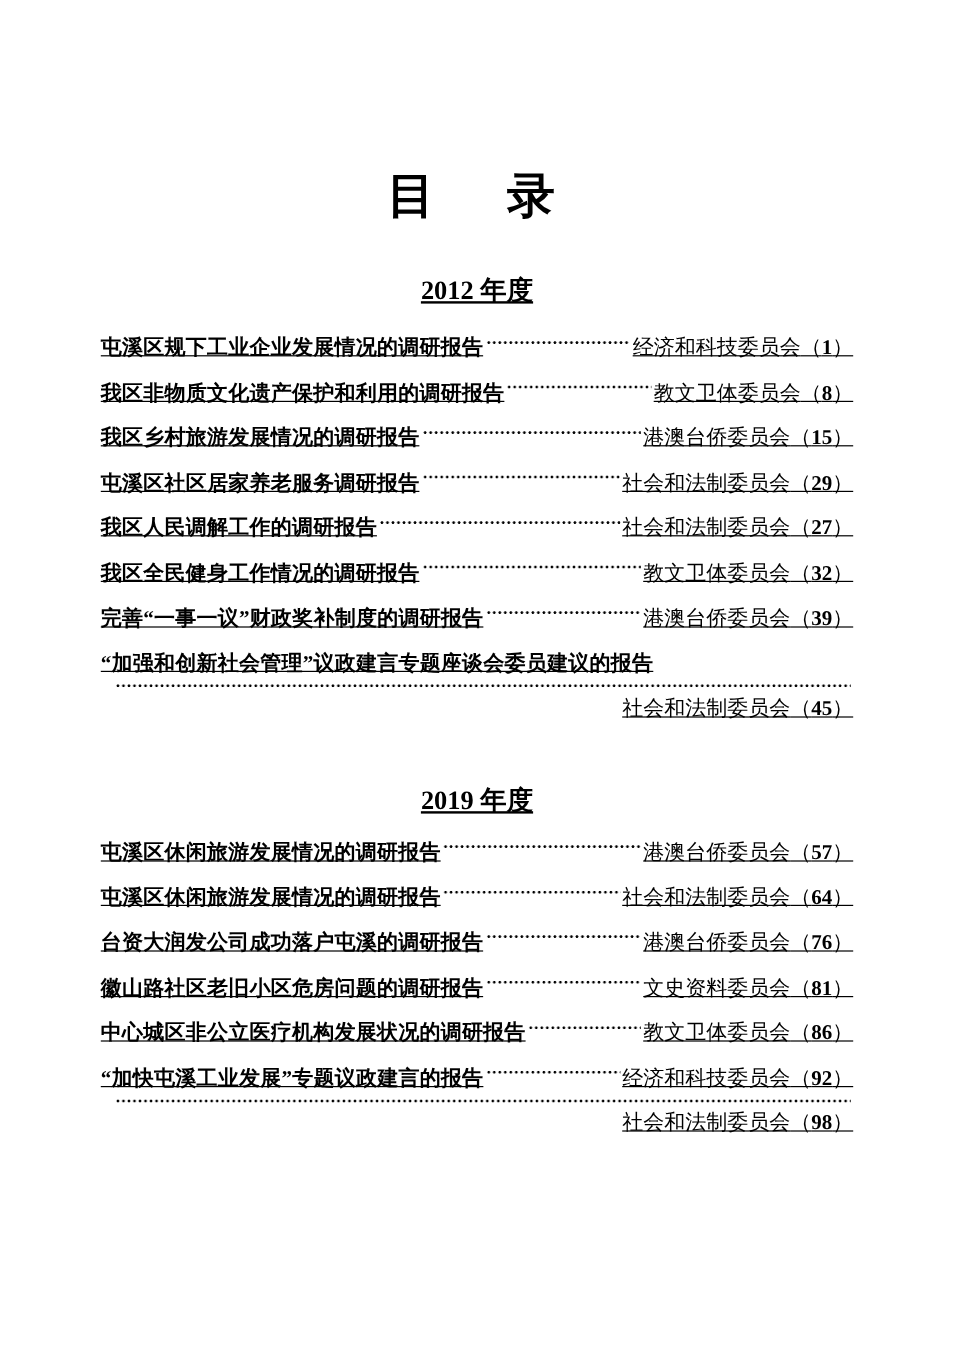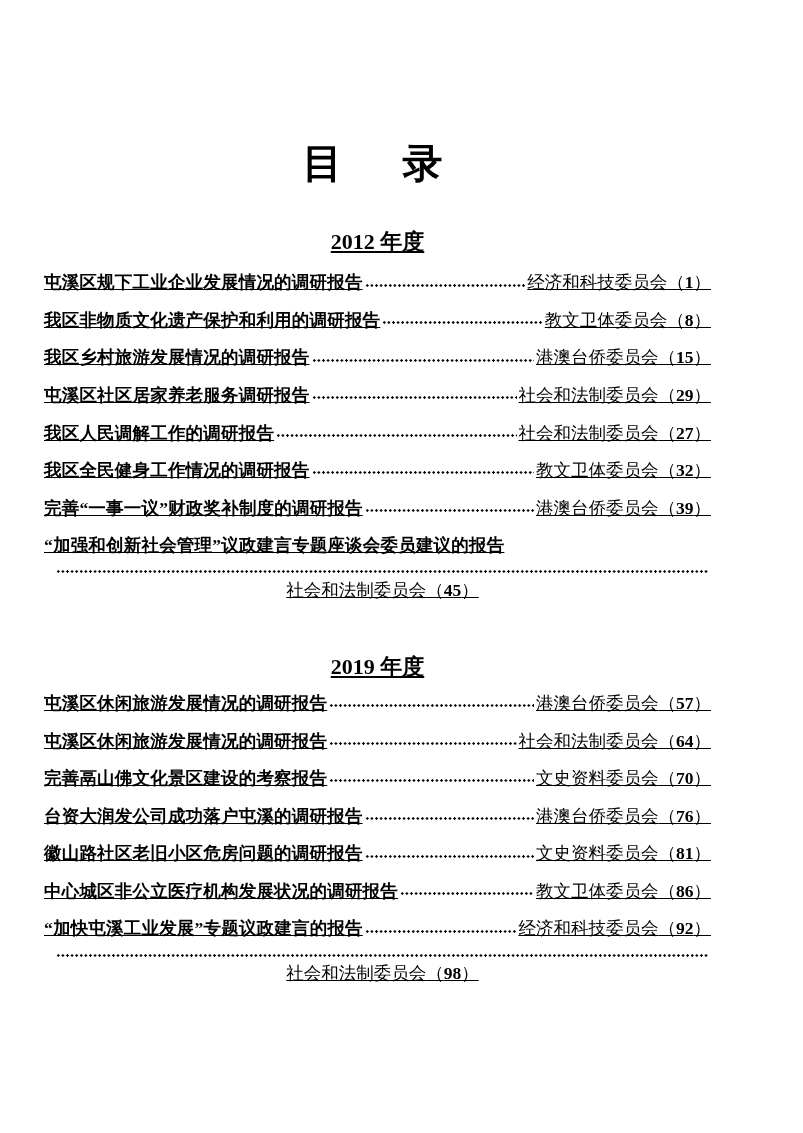--- a/index.html
+++ b/index.html
@@ -11,21 +11,21 @@
     width: 803px;
     height: 1133px;
     overflow: hidden;
     color: #000;
     font-family: "Liberation Serif", "DejaVu Serif", serif;
   }
   .page {
     box-sizing: border-box;
     width: 803px;
     height: 1133px;
-    padding: 0 92px 0 44px;
+    padding: 0 92px 0 84px;
   }
   .doc-title {
     margin: 0;
     padding-top: 144px;
     text-align: center;
     font-size: 40px;
     line-height: 40px;
     font-weight: bold;
     letter-spacing: 10px;
   }
@@ -36,21 +36,21 @@
     text-align: center;
     font-size: 22px;
     line-height: 1.2;
     font-weight: bold;
   }
   .toc-list { margin-top: 8px; }
   .toc-section.second .toc-list { margin-top: 4px; }
   .toc-row {
     height: 37.6px;
     display: flex;
-    align-items: center;
+    align-items: flex-end;
     font-size: 17.5px;
     white-space: nowrap;
   }
   .toc-row .t {
     font-weight: bold;
     letter-spacing: 0.2px;
     flex: 0 0 auto;
   }
   .leader {
     flex: 1 1 auto;
@@ -142,25 +142,20 @@
         <span class="leader"></span>
         <span class="ref"><span>港澳台侨委员会</span><span class="pp">（</span><span class="pn">57</span><span class="pp">）</span></span>
       </div>
 
       <div class="toc-row">
         <span class="t">屯溪区休闲旅游发展情况的调研报告</span>
         <span class="leader"></span>
         <span class="ref"><span>社会和法制委员会</span><span class="pp">（</span><span class="pn">64</span><span class="pp">）</span></span>
       </div>
 
-      <div class="toc-row">
-        <span class="t">完善鬲山佛文化景区建设的考察报告</span>
-        <span class="leader"></span>
-        <span class="ref"><span>文史资料委员会</span><span class="pp">（</span><span class="pn">70</span><span class="pp">）</span></span>
-      </div>
 
       <div class="toc-row">
         <span class="t">台资大润发公司成功落户屯溪的调研报告</span>
         <span class="leader"></span>
         <span class="ref"><span>港澳台侨委员会</span><span class="pp">（</span><span class="pn">76</span><span class="pp">）</span></span>
       </div>
 
       <div class="toc-row">
         <span class="t">徽山路社区老旧小区危房问题的调研报告</span>
         <span class="leader"></span>

